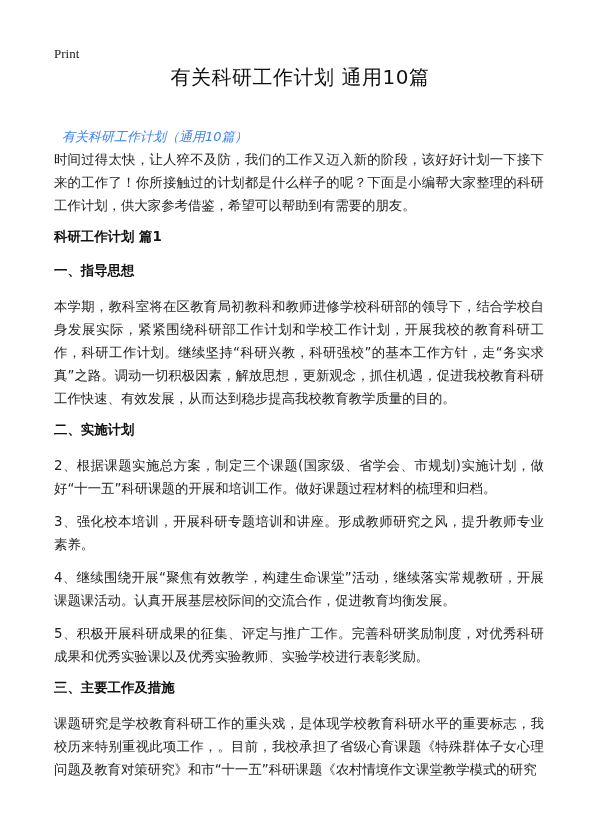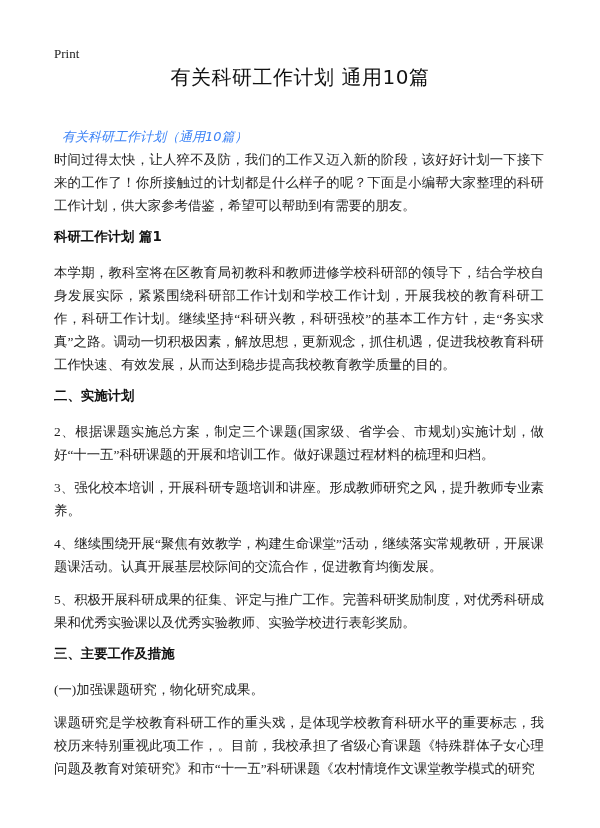--- a/index.html
+++ b/index.html
@@ -5,42 +5,42 @@
   html, body { margin: 0; padding: 0; background: #ffffff; }
   body { width: 600px; height: 828px; overflow: hidden; position: relative;
          font-family: "DejaVu Sans", "Liberation Sans", sans-serif; color: #1a1a1a; }
   .page { position: absolute; left: 0; top: 0; width: 512px; height: 828px; }
   .print-link { position: absolute; left: 54px; top: 46px; font-family: "Liberation Serif", "DejaVu Serif", serif;
                 font-size: 13px; color: #222; text-decoration: none; cursor: pointer; }
   .title { position: absolute; left: 0; width: 600px; top: 64px; text-align: center;
            font-size: 20px; font-weight: normal; margin: 0; color: #111; letter-spacing: 0.5px; }
   .subtitle { position: absolute; left: 54px; top: 120px; font-size: 13px; margin: 8px; color: #3b82f6; font-style: italic; }
   .content { position: absolute; left: 54px; top: 148px; width: 490px; }
-  .p { font-size: 13.4px; line-height: 23px; margin: 0 0 10px 0; color: #1e1e1e; text-align: justify; font-family: Liberation Serif, serif; }
+  .p { font-size: 13.4px; line-height: 23px; margin: 0 0 10px 0; color: #1e1e1e; text-align: justify; }
   .h { font-size: 13.4px; font-weight: bold; line-height: 20px; margin: 0 0 14px 0; color: #111; }
   .h-part { margin-top: 4px; }
 </style>
 </head>
 <body>
 
 <div class="page">
   <a class="print-link">Print</a>
   <h1 class="title">有关科研工作计划 通用10篇</h1>
   <p class="subtitle">有关科研工作计划（通用10篇）</p>
 
   <div class="content">
     <p class="p">时间过得太快，让人猝不及防，我们的工作又迈入新的阶段，该好好计划一下接下来的工作了！你所接触过的计划都是什么样子的呢？下面是小编帮大家整理的科研工作计划，供大家参考借鉴，希望可以帮助到有需要的朋友。</p>
 
     <div class="h h-part">科研工作计划 篇1</div>
 
+    <div class="h">一、指导思想</div>
     <p class="p">本学期，教科室将在区教育局初教科和教师进修学校科研部的领导下，结合学校自身发展实际，紧紧围绕科研部工作计划和学校工作计划，开展我校的教育科研工作，科研工作计划。继续坚持“科研兴教，科研强校”的基本工作方针，走“务实求真”之路。调动一切积极因素，解放思想，更新观念，抓住机遇，促进我校教育科研工作快速、有效发展，从而达到稳步提高我校教育教学质量的目的。</p>
 
     <div class="h">二、实施计划</div>
     <p class="p">2、根据课题实施总方案，制定三个课题(国家级、省学会、市规划)实施计划，做好“十一五”科研课题的开展和培训工作。做好课题过程材料的梳理和归档。</p>
     <p class="p">3、强化校本培训，开展科研专题培训和讲座。形成教师研究之风，提升教师专业素养。</p>
     <p class="p">4、继续围绕开展“聚焦有效教学，构建生命课堂”活动，继续落实常规教研，开展课题课活动。认真开展基层校际间的交流合作，促进教育均衡发展。</p>
     <p class="p">5、积极开展科研成果的征集、评定与推广工作。完善科研奖励制度，对优秀科研成果和优秀实验课以及优秀实验教师、实验学校进行表彰奖励。</p>
 
     <div class="h">三、主要工作及措施</div>
-    <p class="p">(一)加强课题研究，物化研究成果。</p>
     <p class="p">课题研究是学校教育科研工作的重头戏，是体现学校教育科研水平的重要标志，我校历来特别重视此项工作，。目前，我校承担了省级心育课题《特殊群体子女心理问题及教育对策研究》和市“十一五”科研课题《农村情境作文课堂教学模式的研究</p>
   </div>
 </div>
 
 </body></html>

